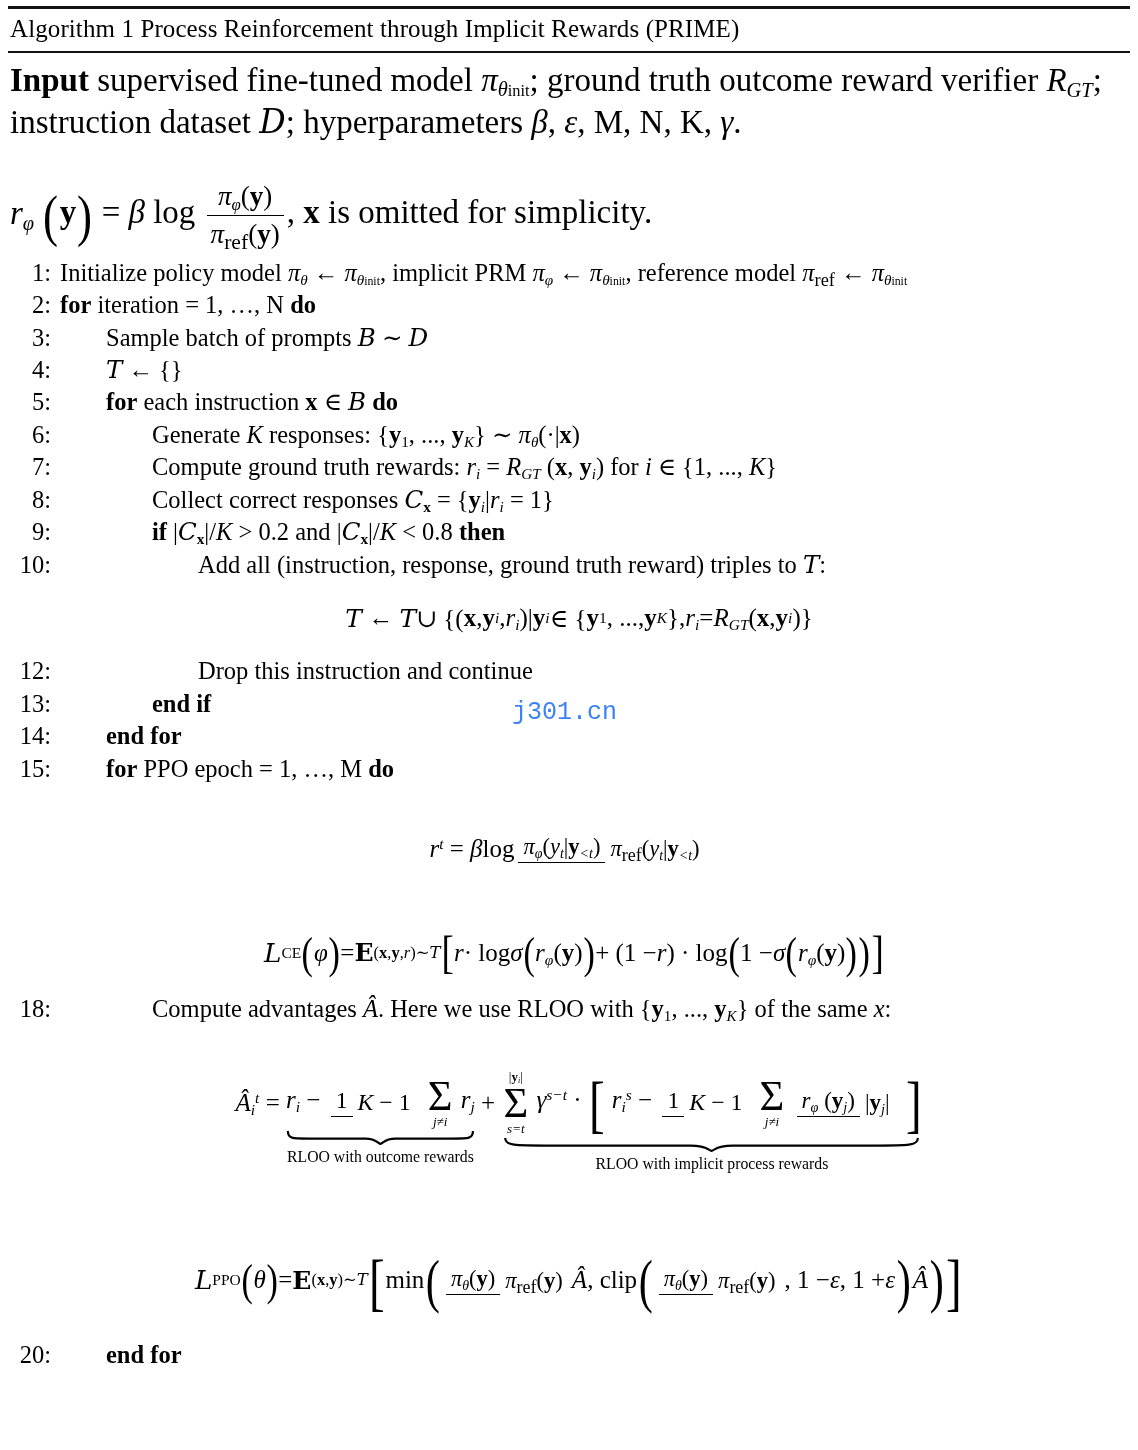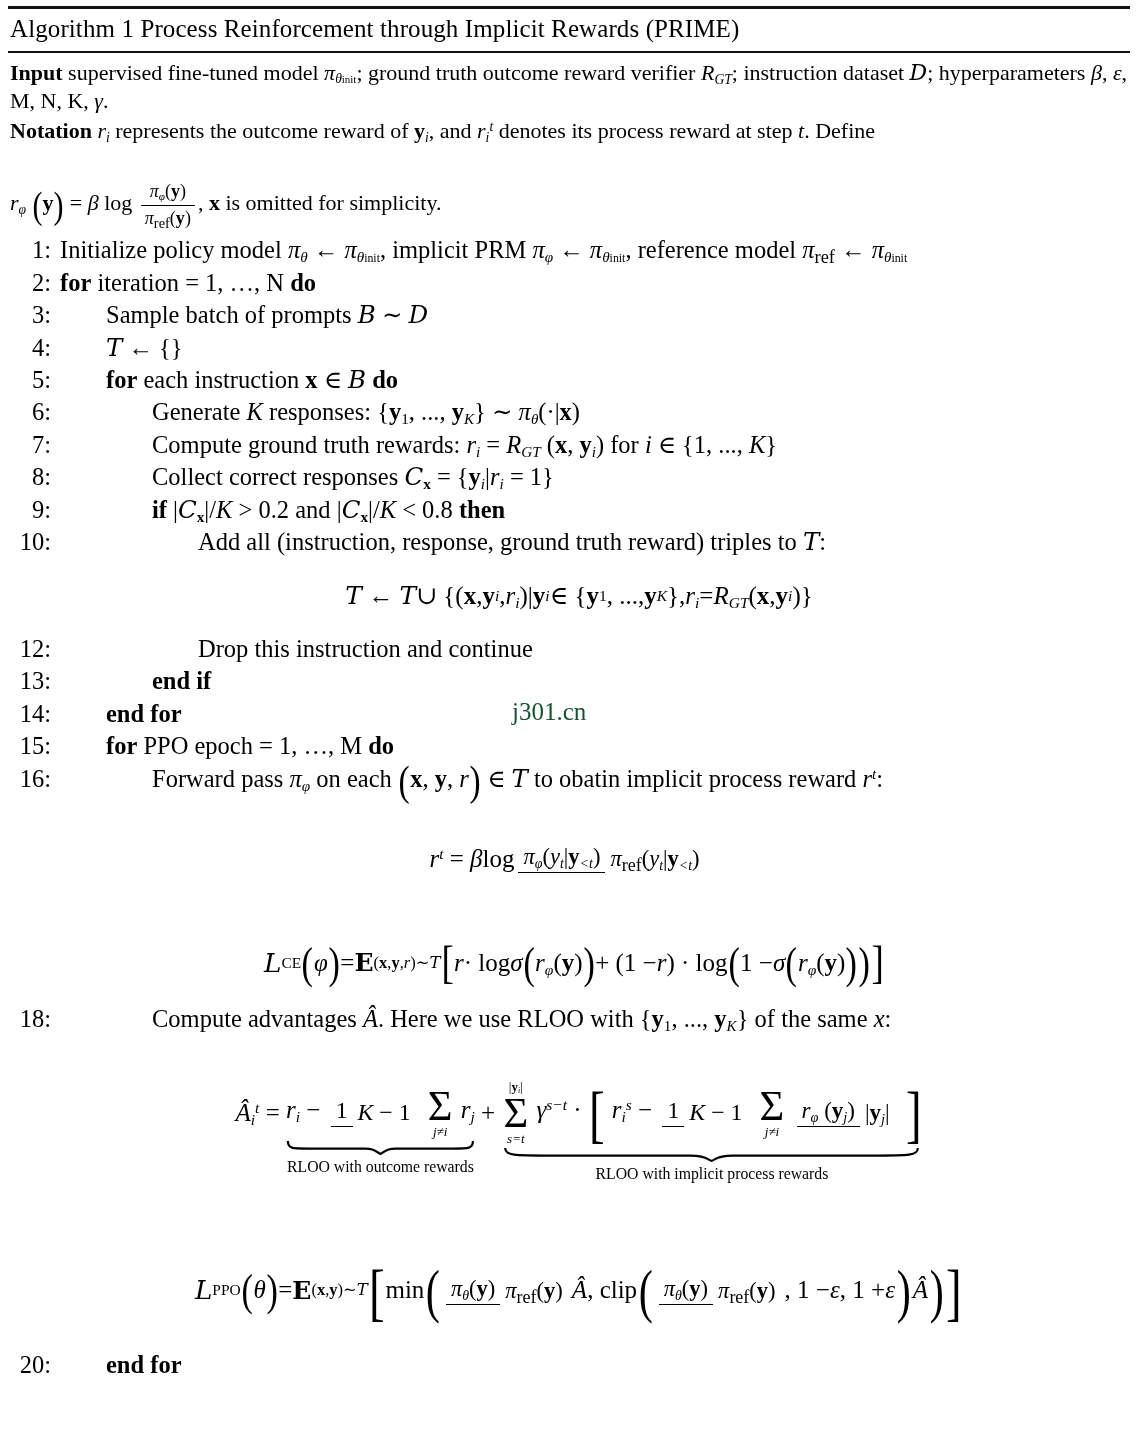--- a/index.html
+++ b/index.html
@@ -29,21 +29,21 @@
 
   .algo-title {
     font-size: 25px;
     line-height: 1.18;
     padding: 5px 0 3px 2px;
     letter-spacing: .1px;
   }
   .algo-title .kw { font-weight: normal; }
 
   .preamble {
-    font-size: 22px;
+    font-size: 33px;
     line-height: 1.30;
     padding: 2px 0 0 2px;
   }
   .preamble p { margin: 0 0 1px 0; }
   .preamble .kw { font-weight: bold; }
 
   
   .lines { padding-top: 3px; }
 
   .ln {
@@ -164,22 +164,22 @@
     width: 100%;
     height: 15px;
     margin-top: 2px;
     position: relative;
   }
   .ub-brace svg { display:block; width:100%; height:100%; }
   .ub-label { font-size: .63em; font-style: normal; margin-top: 3px; }
 
   .watermark {
     position: absolute;
-    color: #14532d;
-    font-family: Liberation Serif, serif;
+    color: #3b82f6;
+    font-family: Liberation Mono, monospace;
     font-size: 25px;
     left: 512px;
     top: 698px;
     letter-spacing: 0px;
     z-index: 5;
   }
 </style>
 </head>
 <body>
 
@@ -192,24 +192,20 @@
     <span>Process Reinforcement through Implicit Rewards (PRIME)</span>
   </div>
 
   <div class="rule-mid"></div>
 
   <div class="preamble">
     <p>
       <span class="kw">Input</span>
       supervised fine-tuned model <span class="mi">π<sub class="mi">θ<span style="font-size:.8em;font-style:normal">init</span></sub></span>; ground truth outcome reward verifier <span class="mi">R<sub class="mi">GT</sub></span>; instruction
       dataset <span class="cal">D</span>; hyperparameters <span class="mi">β</span>, <span class="mi">ε</span>, M, N, K, <span class="mi">γ</span>.
-    </p>
-    <p>
-      <span class="kw">Notation</span>
-      <span class="mi">r<sub class="mi">i</sub></span> represents the outcome reward of <span class="mb">y</span><sub class="mi">i</sub>, and <span class="mi">r<sub class="mi">i</sub><sup class="mi">t</sup></span> denotes its process reward at step <span class="mi">t</span>. Define
     </p>
     <p style="padding-top:2px;margin-top:33px;">
       <span class="mi">r<sub class="mi">φ</sub></span> <span class="paren-md">(</span><span class="mb">y</span><span class="paren-md">)</span>
       = <span class="mi">β</span> log
       <span class="frac">
         <span class="n"><span class="mi">π<sub class="mi">φ</sub></span>(<span class="mb">y</span>)</span>
         <span class="d"><span class="mi">π<sub class="mup" style="font-size:.8em">ref</sub></span>(<span class="mb">y</span>)</span>
       </span>, <span class="mb">x</span> is omitted for simplicity.
     </p>
   </div>
@@ -284,24 +280,20 @@
     <div class="ln">
       <span class="num">14:</span>
       <span class="body i1 kw">end for</span>
     </div>
 
     <div class="ln">
       <span class="num">15:</span>
       <span class="body i1"><span class="kw">for</span> PPO epoch = 1, …, M <span class="kw">do</span></span>
     </div>
 
-    <div class="ln">
-      <span class="num">16:</span>
-      <span class="body i2">Forward pass <span class="mi">π<sub class="mi">φ</sub></span> on each <span class="paren-md">(</span><span class="mb">x</span>, <span class="mb">y</span>, <span class="mi">r</span><span class="paren-md">)</span> ∈ <span class="cal">T</span> to obatin implicit process reward <span class="mi">r<sup class="mi">t</sup></span>:</span>
-    </div>
 
     <div class="eq eq16">
       <span class="mi">r<sup class="mi">t</sup></span>&nbsp;=&nbsp;<span class="mi">β</span> log
       <span class="frac-lg" style="font-size:.9em">
         <span class="n"><span class="mi">π<sub class="mi">φ</sub></span>(<span class="mi">y<sub class="mi">t</sub></span>|<span class="mb">y</span><sub class="mi">&lt;t</sub>)</span>
         <span class="d"><span class="mi">π<sub class="mup" style="font-size:.8em">ref</sub></span>(<span class="mi">y<sub class="mi">t</sub></span>|<span class="mb">y</span><sub class="mi">&lt;t</sub>)</span>
       </span>
     </div>
 
 

